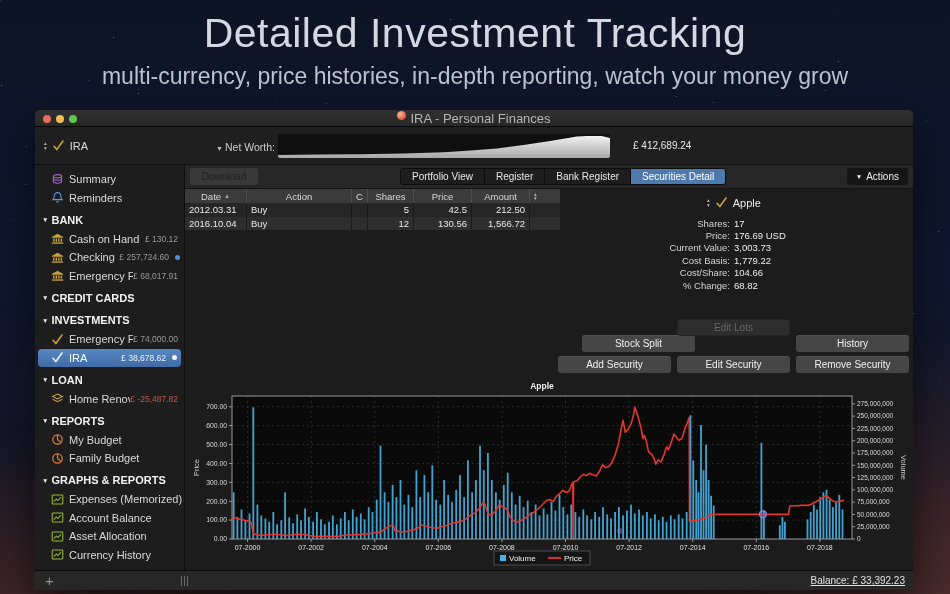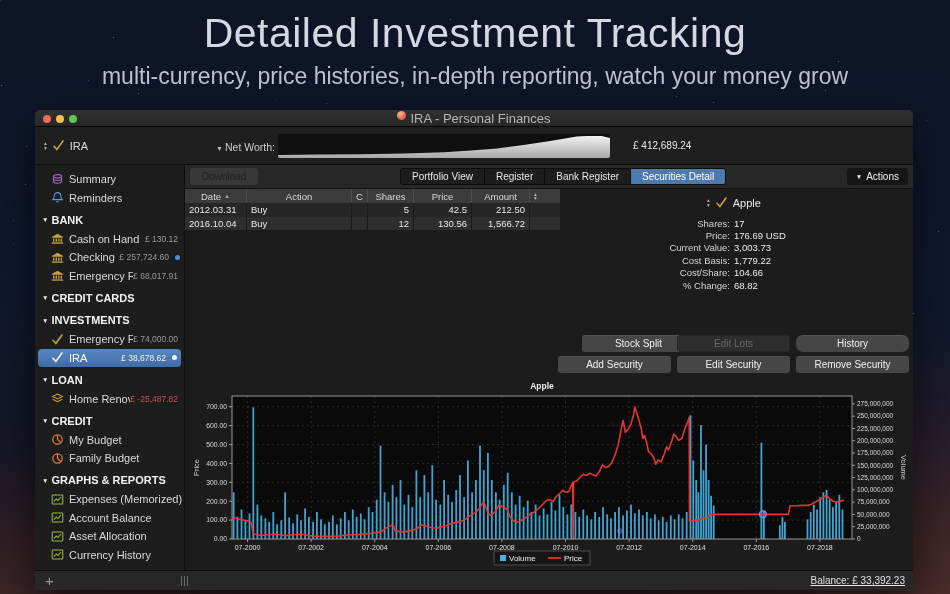--- a/index.html
+++ b/index.html
@@ -391,21 +391,21 @@
             <svg viewBox="0 0 16 16" fill="none" stroke="currentColor" stroke-width="1.3">
               <path d="M8 2.5l6 3-6 3-6-3z"></path>
               <path d="M2 9l6 3 6-3"></path>
             </svg>
           </span>
           <span class="lbl">Home Renova...</span>
           <span class="amt neg">£ -25,487.82</span>
         </div>
         <div class="sb-header">
           <span class="tri">▼</span>
-          <span>CREDIT</span>
+          <span>REPORTS</span>
         </div>
         <div class="sb-item">
           <span class="icn" style="color: rgb(224, 123, 57);">
             <svg viewBox="0 0 16 16" fill="none" stroke="currentColor" stroke-width="1.5">
               <circle cx="8" cy="8" r="5.8"></circle>
               <path d="M8 8V2.2M8 8l4.3 3.9"></path>
             </svg>
           </span>
           <span class="lbl">My Budget</span>
         </div>
@@ -556,22 +556,22 @@
             <span class="v">104.66</span>
           </div>
           <div class="sec-line">
             <span class="k">% Change:</span>
             <span class="v">68.82</span>
           </div>
         </div>
 
       <div id="actionbtns">
           <div class="abtn" style="left: 373px; top: 170px; margin-left: 24px;">Stock Split</div>
-          <div class="abtn disabled" style="left: 492px; top: 170px; text-align: right;">Edit Lots</div>
-          <div class="abtn" style="left: 611px; top: 170px; border-radius: 7px;">History</div>
+          <div class="abtn disabled" style="left: 492px; top: 154px; text-align: right;">Edit Lots</div>
+          <div class="abtn" style="left: 611px; top: 170px;">History</div>
           <div class="abtn" style="left: 373px; top: 191px;">Add Security</div>
           <div class="abtn" style="left: 492px; top: 191px;">Edit Security</div>
           <div class="abtn" style="left: 611px; top: 191px;">Remove Security</div>
         </div>
 
       <div class="chart-wrap">
         <svg id="chart-svg" width="728" height="190">
             <rect x="47" y="17" width="620" height="143" fill="#0a0a0a"></rect>
             <line x1="47" y1="141.10964332893" x2="667" y2="141.10964332893" stroke="#3a3a3a" stroke-dasharray="2,3" stroke-width="0.7"></line>
             <line x1="47" y1="122.21928665785997" x2="667" y2="122.21928665785997" stroke="#3a3a3a" stroke-dasharray="2,3" stroke-width="0.7"></line>

